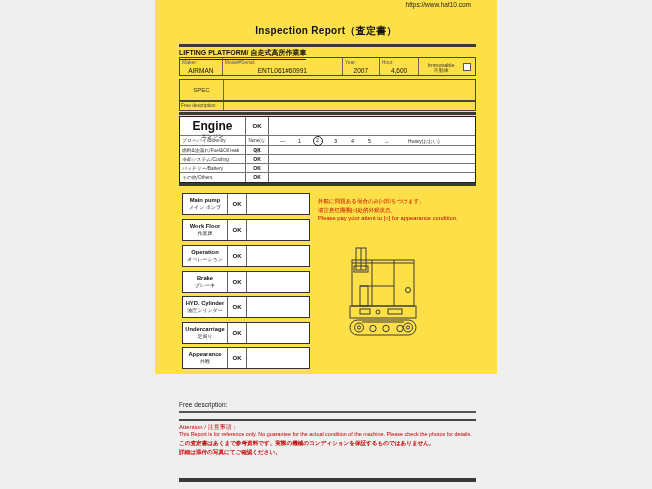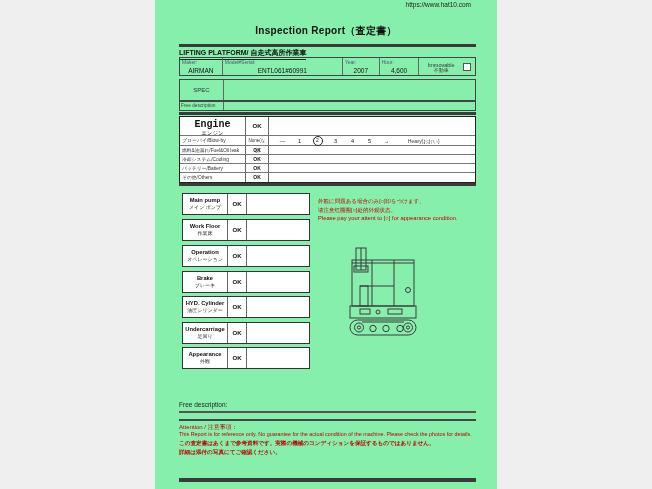--- a/index.html
+++ b/index.html
@@ -1,17 +1,17 @@
 <!DOCTYPE html>
 <html><head>
 <meta charset="utf-8">
 <style>
   html,body{margin:0;padding:0;width:652px;height:489px;overflow:hidden;}
   body{background:#efefef;font-family:"Liberation Sans","DejaVu Sans",sans-serif;position:relative;}
-  .page{position:absolute;left:155px;top:0;width:342px;height:489px;background:#86efac;}
+  .page{position:absolute;left:155px;top:0;width:342px;height:374px;background:#fde047;}
   .abs{position:absolute;}
   .url{top:1px;right:26px;font-size:6.5px;color:#222;}
   .title{top:24px;left:0;width:100%;text-align:center;font-size:10px;font-weight:bold;color:#111;letter-spacing:.3px;}
   .bar{left:24px;width:297px;background:#3a3a3a;}
   .bar1{top:44px;height:3px}.bar2{top:112px;height:3px}.bar3{top:183px;height:3px}.bar4{top:478px;height:4px}
   .section-heading{left:24px;top:48px;font-size:7px;font-weight:bold;color:#111;border-bottom:1.5px solid #222;padding-bottom:1px;}
   
   .htable{left:24px;top:57px;width:297px;height:19px;border:1px solid #444;display:flex;box-sizing:border-box;}
   .hcell{border-right:1px solid #666;box-sizing:border-box;position:relative;}
   .hcell:last-child{border-right:none;}
@@ -26,21 +26,21 @@
   .stable{left:24px;top:79px;width:297px;height:22px;border:1px solid #444;display:flex;box-sizing:border-box;}
   .scell-label{width:44px;border-right:1px solid #666;display:flex;align-items:center;justify-content:center;font-size:6px;color:#333;box-sizing:border-box;}
   .scell-rest{flex:1;}
   .ftable{left:24px;top:101px;width:297px;height:10px;border:1px solid #444;display:flex;box-sizing:border-box;}
   .fcell-label{width:44px;border-right:1px solid #666;font-size:4.8px;color:#444;line-height:8px;padding-left:1px;box-sizing:border-box;white-space:nowrap;overflow:hidden;}
   
   .etable{left:24px;top:116px;width:297px;border:1.2px solid #222;box-sizing:border-box;background:#fff;}
   .erow{display:flex;border-bottom:1px solid #777;box-sizing:border-box;}
   .erow:last-child{border-bottom:none;}
   .e-name{width:66px;border-right:1px solid #666;text-align:center;box-sizing:border-box;padding-top:2px;}
-  .e-name .en{font-size:10px;font-weight:bold;color:#111;font-family:Liberation Mono, monospace;}
+  .e-name .en{font-size:12px;font-weight:bold;color:#111;}
   .e-name .jp{font-size:5.5px;color:#222;}
   .e-okhead{width:23px;border-right:1px solid #666;display:flex;align-items:center;justify-content:center;font-size:6px;font-weight:bold;color:#111;box-sizing:border-box;}
   .e-rest{flex:1;}
   .eheader{height:19px;}
   .eblowby{height:10px;font-size:4.9px;}
   .eb-label{width:66px;border-right:1px solid #666;line-height:10px;padding-left:2px;color:#333;box-sizing:border-box;white-space:nowrap;overflow:hidden;}
   .eb-none{width:23px;border-right:1px solid #666;text-align:center;line-height:10px;color:#333;box-sizing:border-box;font-size:4.5px;}
   .eb-scale{flex:1;display:flex;align-items:center;padding-left:5px;}
   .eb-scale .num{width:17px;text-align:center;font-size:5.5px;color:#111;}
   .eb-scale .circled{width:8px;height:8px;border:1px solid #222;border-radius:50%;line-height:7.5px;font-size:5px;margin:0 4.5px;}

